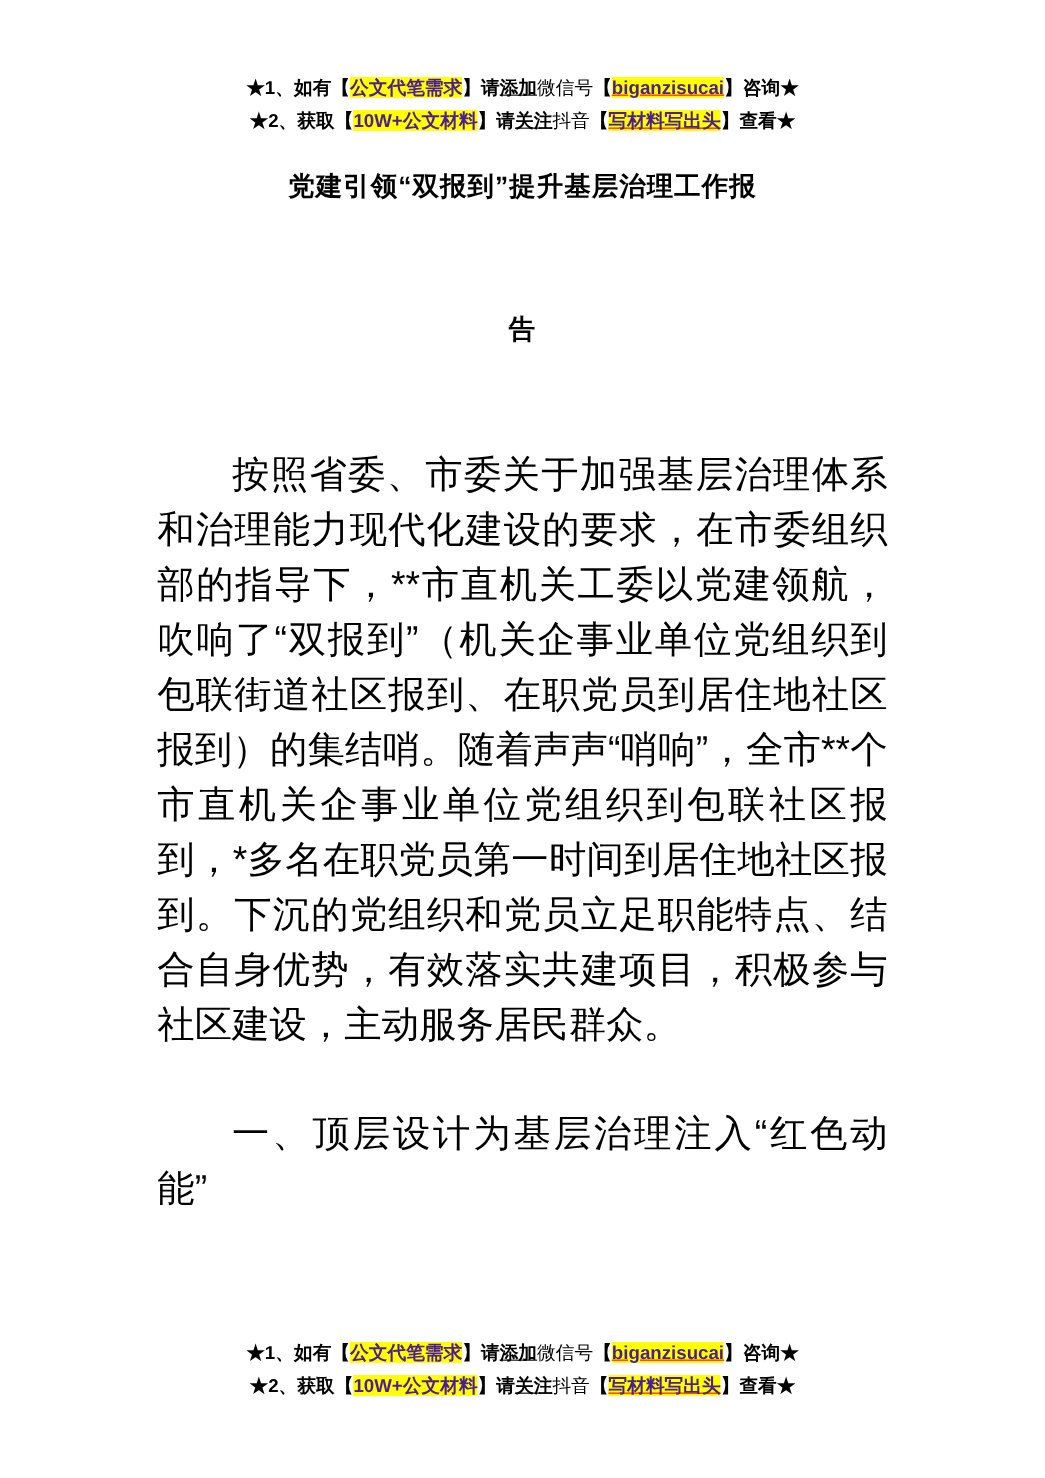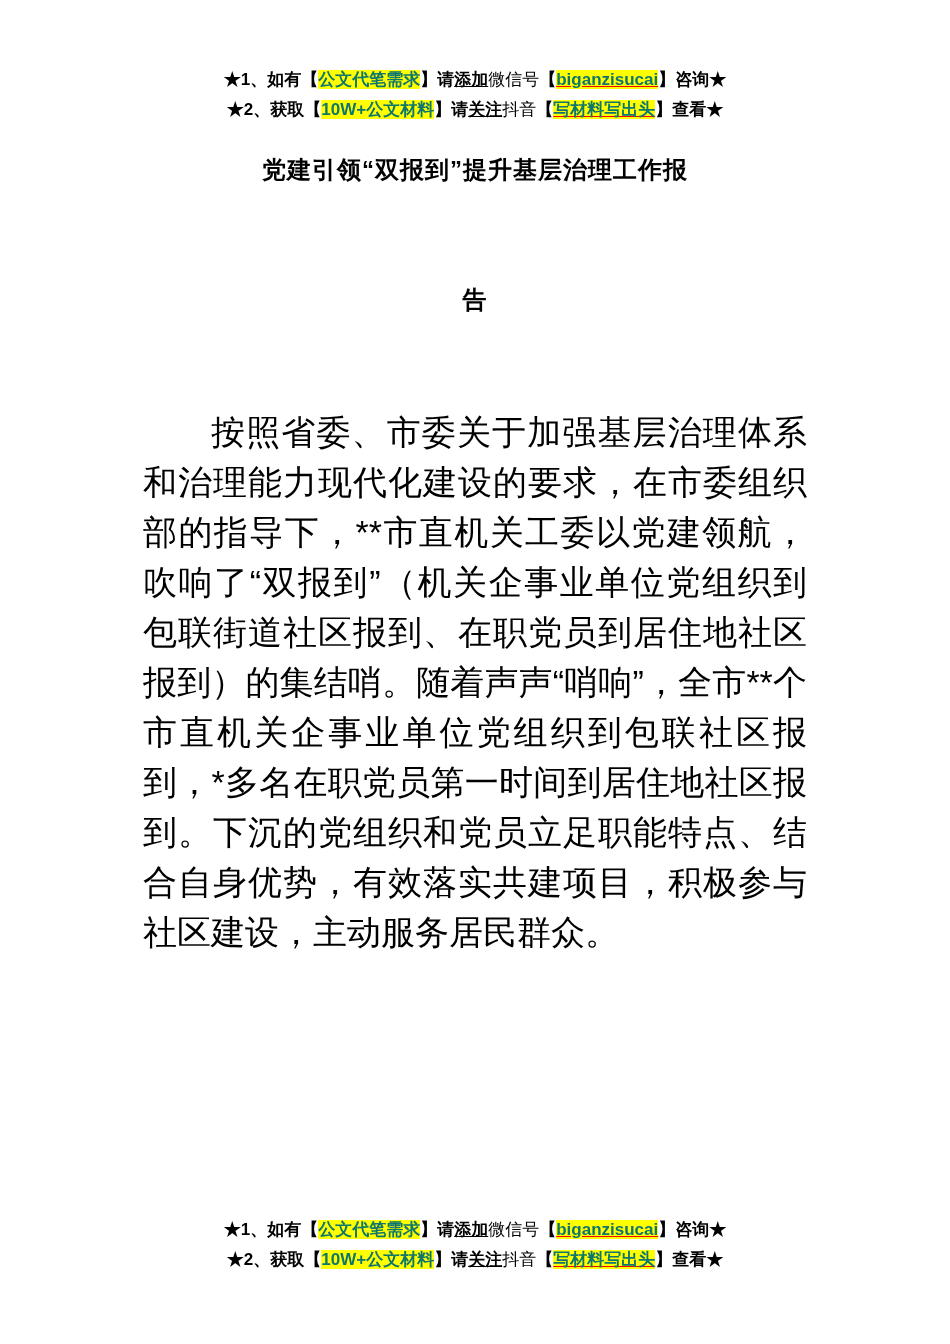--- a/index.html
+++ b/index.html
@@ -23,21 +23,21 @@
     font-size: 17px; line-height: 30px;
     font-weight: 700;
     white-space: nowrap;
   }
   .promo-top    { top: 65px; }
   .promo-bottom { top: 1215px; }
   .seg-reg { font-weight: 400; }
   .seg-u   { text-decoration: underline; }
   .seg-hl  {
     background: #ffff00;
-    color: #0f766e;
+    color: #4c1d95;
     font-weight: 700;
   }
   .seg-hl.seg-u { text-decoration-color: #ff0000; }
 
   
   .doc-title {
     position: absolute;
     top: 105px; left: 143px; width: 664px;
     text-align: center;
     font-size: 24px;
@@ -74,20 +74,21 @@
     </div>
   </div>
 
   <div class="doc-title">
     <div>党建引领“双报到”提升基层治理工作报</div>
     <div>告</div>
   </div>
 
   <div class="content">
     <p>按照省委、市委关于加强基层治理体系和治理能力现代化建设的要求，在市委组织部的指导下，**市直机关工委以党建领航，吹响了“双报到”（机关企事业单位党组织到包联街道社区报到、在职党员到居住地社区报到）的集结哨。随着声声“哨响”，全市**个市直机关企事业单位党组织到包联社区报到，*多名在职党员第一时间到居住地社区报到。下沉的党组织和党员立足职能特点、结合自身优势，有效落实共建项目，积极参与社区建设，主动服务居民群众。</p>
+    <p class="spaced">一、顶层设计为基层治理注入“红色动能”</p>
   </div>
 
   <div class="promo promo-bottom">
     <div class="promo-line">
       <span>★1、如有【</span><span class="seg-hl">公文代笔需求</span><span>】请</span><span class="seg-u">添加</span><span class="seg-reg">微信号</span><span>【</span><span class="seg-hl seg-u">biganzisucai</span><span>】咨询★</span>
     </div>
     <div class="promo-line">
       <span>★2、获取【</span><span class="seg-hl">10W+公文材料</span><span>】请</span><span class="seg-u">关注</span><span class="seg-reg">抖音</span><span>【</span><span class="seg-hl seg-u">写材料写出头</span><span>】查看★</span>
     </div>
   </div>

